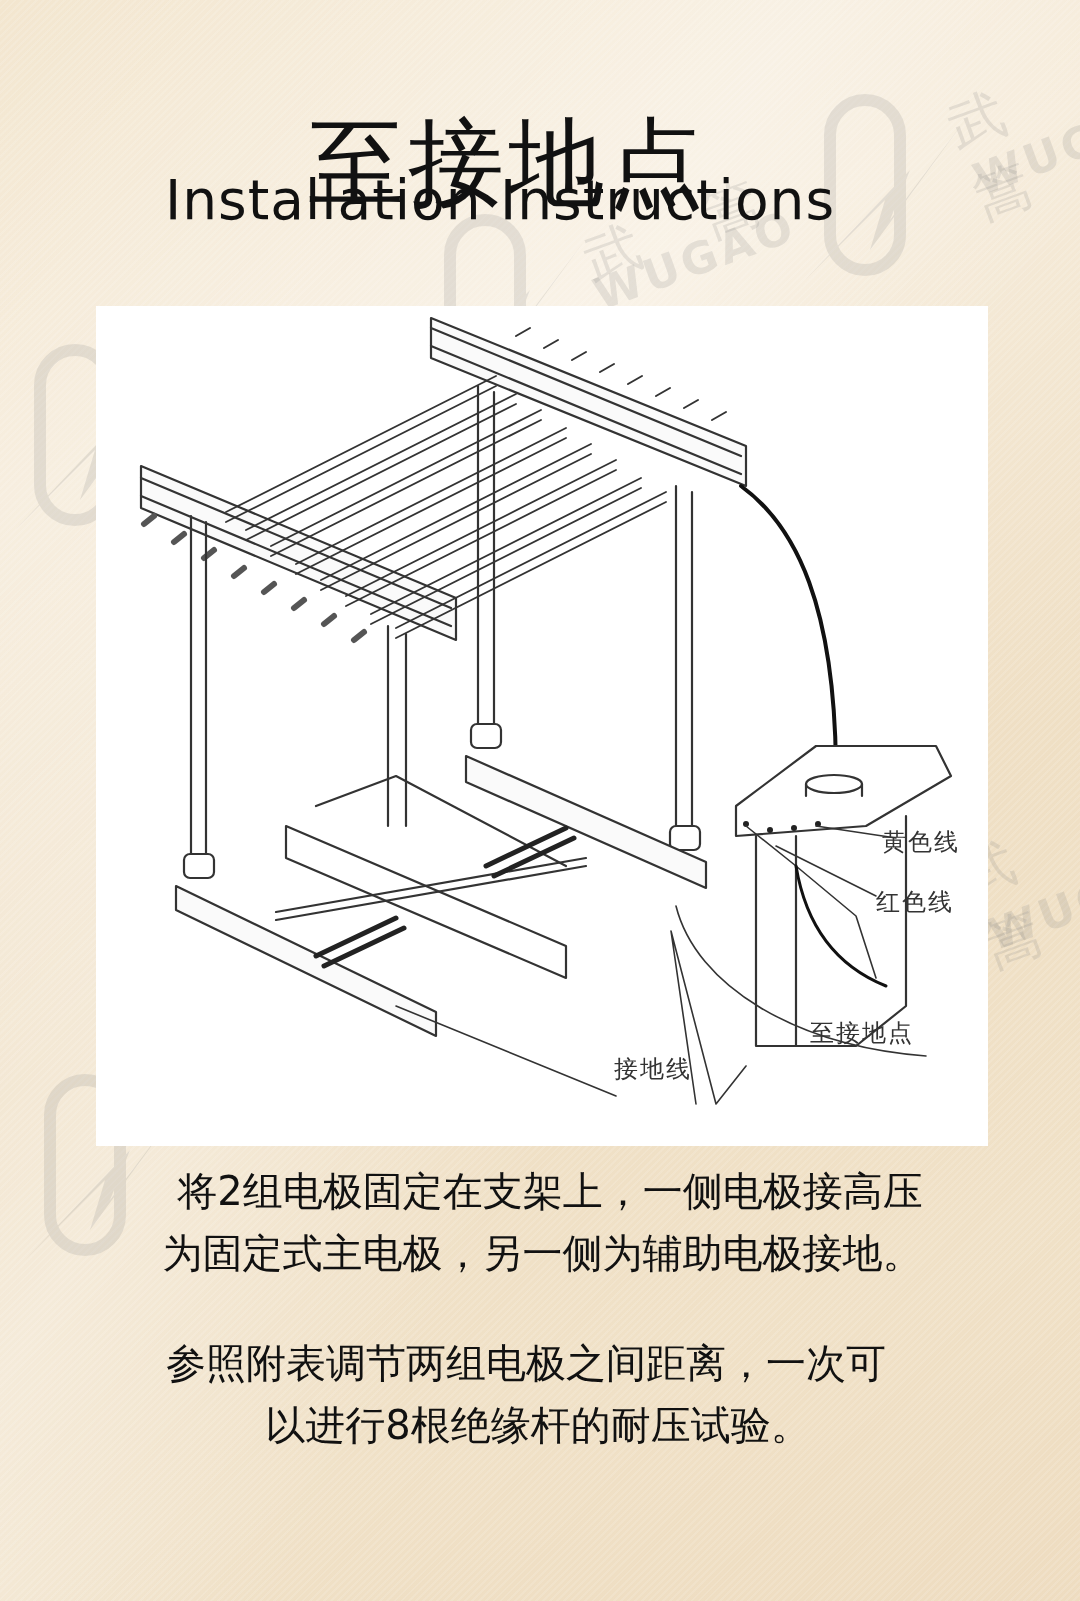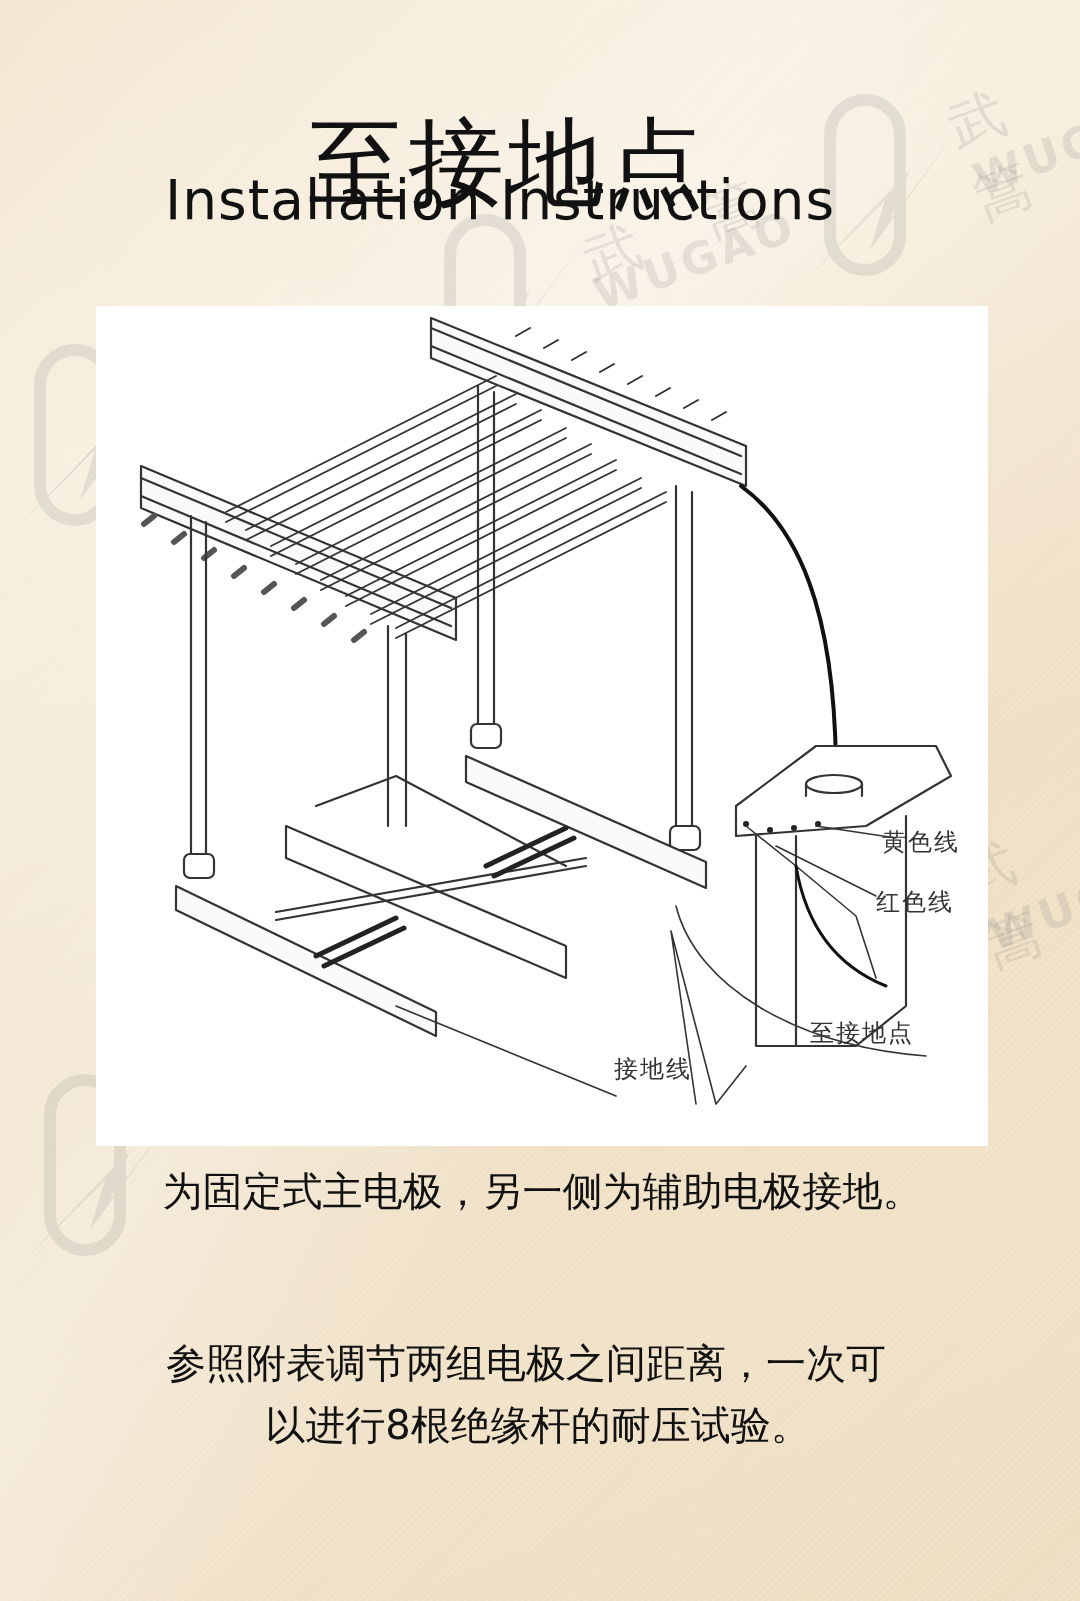--- a/index.html
+++ b/index.html
@@ -197,18 +197,19 @@
     <path d="M300 700 L520 790 M575 625 L600 798 M575 625 L620 798 M650 760 L620 798" stroke-width="1.6"></path>
     <path d="M580 600 C 600 680, 700 740, 830 750" stroke-width="1.6"></path>
   </svg>
   <span class="dlabel" style="left:786px;top:520px">黄色线</span>
   <span class="dlabel" style="left:780px;top:580px">红色线</span>
   <span class="dlabel" style="left:714px;top:711px">至接地点</span>
   <span class="dlabel" style="left:518px;top:747px">接地线</span>
 </div>
 
 <div class="para" style="top:1160px">
+  <div style="padding-left:20px">将2组电极固定在支架上，一侧电极接高压</div>
   <div style="padding-left:5px">为固定式主电极，另一侧为辅助电极接地。</div>
 </div>
 <div class="para" style="top:1332px">
   <div style="padding-right:28px">参照附表调节两组电极之间距离，一次可</div>
   <div style="padding-right:4px">以进行8根绝缘杆的耐压试验。</div>
 </div>
 
 </body></html>

